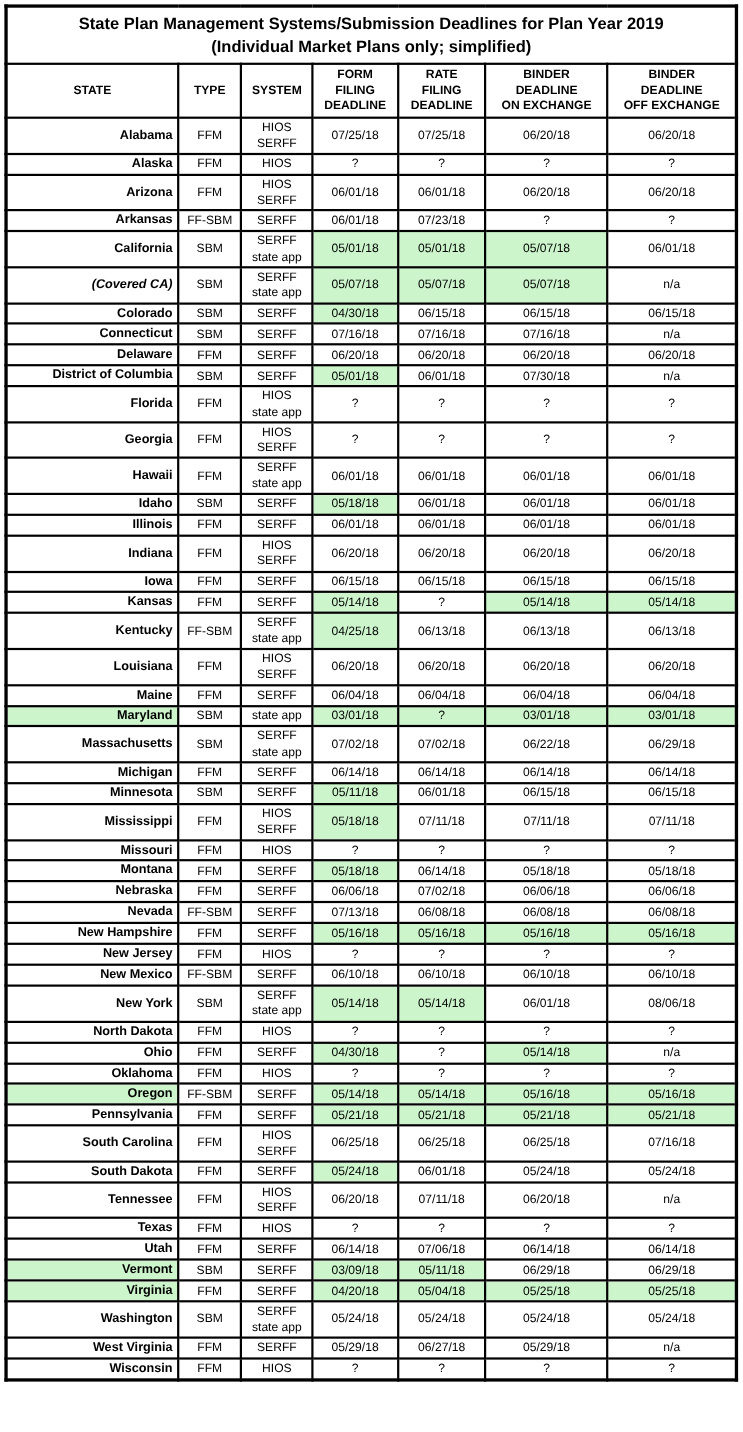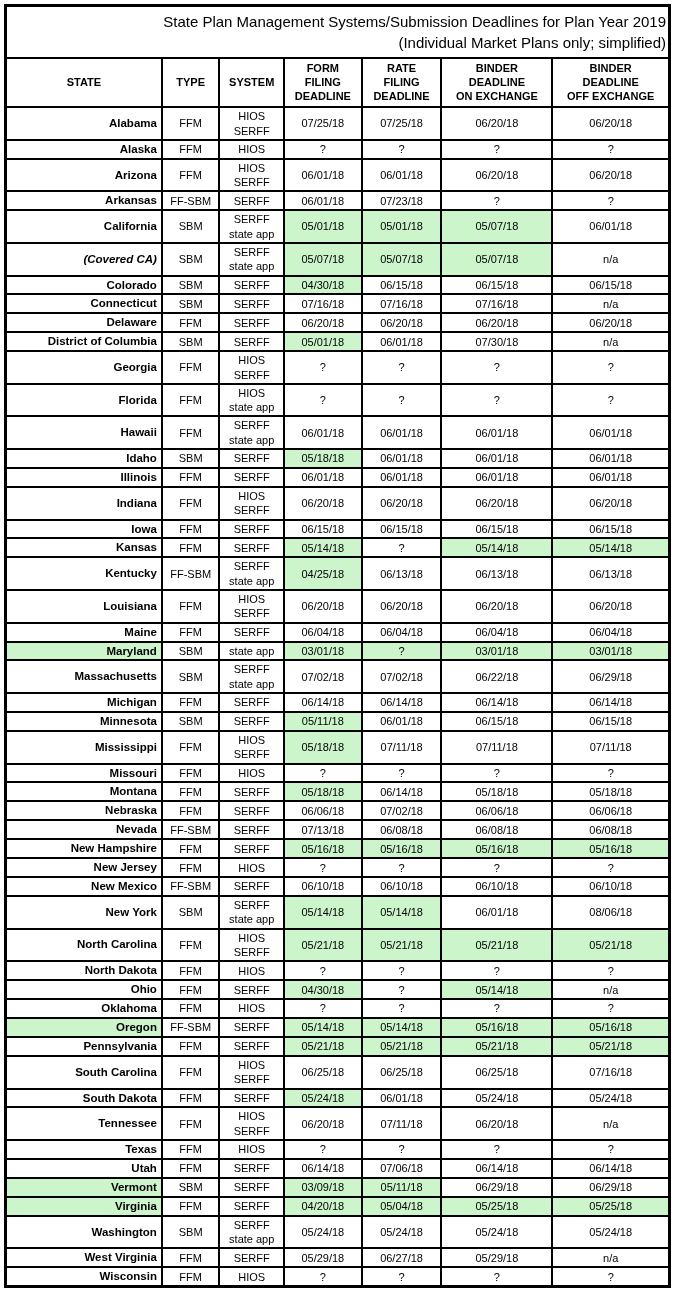--- a/index.html
+++ b/index.html
@@ -18,22 +18,22 @@
     table-layout: fixed;
     width: 667px;
     border: 3px solid #000;
   }
   table.grid th, table.grid td {
     border: 2px solid #000;
     overflow: hidden;
   }
   td.title-cell {
     font-size: 15px;
-    font-weight: normal;
-    text-align: right;
+    font-weight: bold;
+    text-align: center;
     line-height: 1.4;
     padding: 4px 2px;
   }
   th.col-header {
     font-size: 11px;
     font-weight: bold;
     text-align: center;
     vertical-align: middle;
     white-space: pre-line;
     line-height: 1.25;
@@ -187,34 +187,34 @@
         <tr>
           <td class="cell state-cell">District of Columbia</td>
           <td class="cell type-cell">SBM</td>
           <td class="cell system-cell">SERFF</td>
           <td class="cell date-cell hl">05/01/18</td>
           <td class="cell date-cell">06/01/18</td>
           <td class="cell date-cell">07/30/18</td>
           <td class="cell date-cell">n/a</td>
         </tr>
         <tr>
+          <td class="cell state-cell">Florida</td>
+          <td class="cell type-cell">FFM</td>
+          <td class="cell system-cell">HIOS
+state app</td>
+          <td class="cell date-cell">?</td>
+          <td class="cell date-cell">?</td>
+          <td class="cell date-cell">?</td>
+          <td class="cell date-cell">?</td>
+        </tr>
+        <tr>
           <td class="cell state-cell">Georgia</td>
           <td class="cell type-cell">FFM</td>
           <td class="cell system-cell">HIOS
 SERFF</td>
-          <td class="cell date-cell">?</td>
-          <td class="cell date-cell">?</td>
-          <td class="cell date-cell">?</td>
-          <td class="cell date-cell">?</td>
-        </tr>
-        <tr>
-          <td class="cell state-cell">Florida</td>
-          <td class="cell type-cell">FFM</td>
-          <td class="cell system-cell">HIOS
-state app</td>
           <td class="cell date-cell">?</td>
           <td class="cell date-cell">?</td>
           <td class="cell date-cell">?</td>
           <td class="cell date-cell">?</td>
         </tr>
         <tr>
           <td class="cell state-cell">Hawaii</td>
           <td class="cell type-cell">FFM</td>
           <td class="cell system-cell">SERFF
 state app</td>
@@ -412,30 +412,20 @@
           <td class="cell state-cell">New York</td>
           <td class="cell type-cell">SBM</td>
           <td class="cell system-cell">SERFF
 state app</td>
           <td class="cell date-cell hl">05/14/18</td>
           <td class="cell date-cell hl">05/14/18</td>
           <td class="cell date-cell">06/01/18</td>
           <td class="cell date-cell">08/06/18</td>
         </tr>
         <tr>
-          <td class="cell state-cell">North Carolina</td>
-          <td class="cell type-cell">FFM</td>
-          <td class="cell system-cell">HIOS
-SERFF</td>
-          <td class="cell date-cell hl">05/21/18</td>
-          <td class="cell date-cell hl">05/21/18</td>
-          <td class="cell date-cell hl">05/21/18</td>
-          <td class="cell date-cell hl">05/21/18</td>
-        </tr>
-        <tr>
           <td class="cell state-cell">North Dakota</td>
           <td class="cell type-cell">FFM</td>
           <td class="cell system-cell">HIOS</td>
           <td class="cell date-cell">?</td>
           <td class="cell date-cell">?</td>
           <td class="cell date-cell">?</td>
           <td class="cell date-cell">?</td>
         </tr>
         <tr>
           <td class="cell state-cell">Ohio</td>

